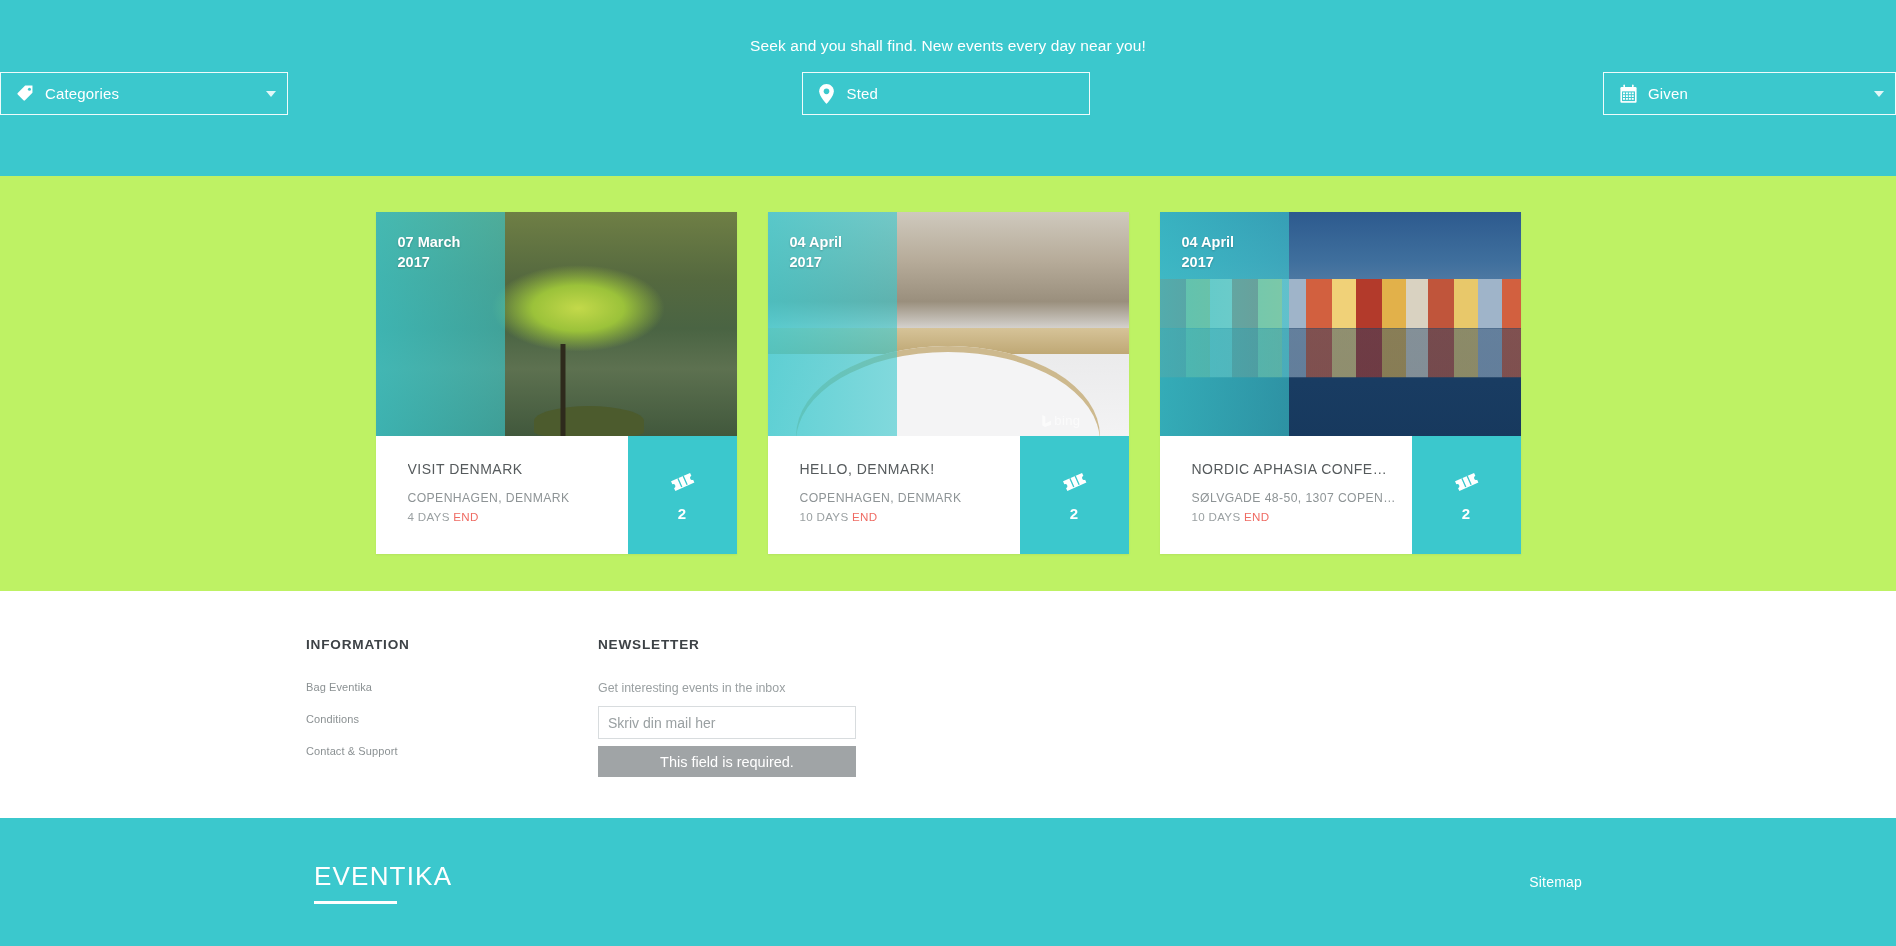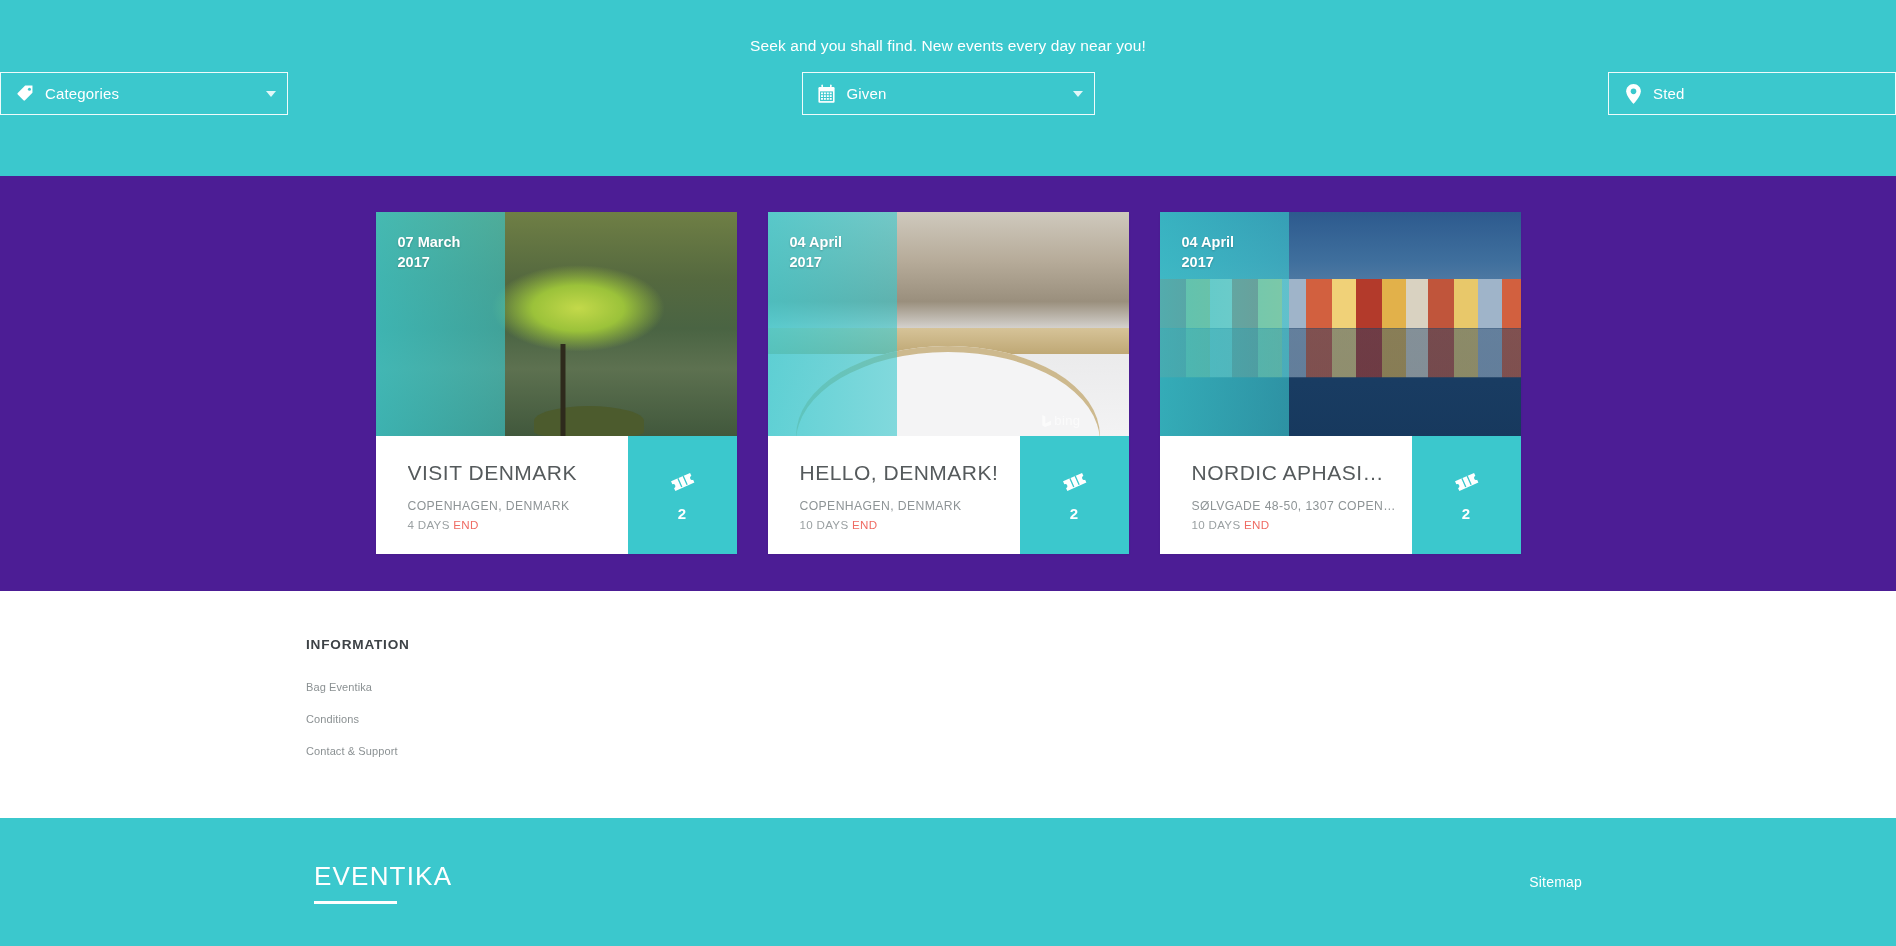--- a/index.html
+++ b/index.html
@@ -70,21 +70,21 @@
     width: 0; height: 0;
     border-left: 5px solid transparent;
     border-right: 5px solid transparent;
     border-top: 6px solid rgba(255,255,255,0.85);
   }
 
   
   .events-section {
     width: 1896px;
     height: 415px;
-    background: #4c1d95;
+    background: #bef264;
     display: flex;
     justify-content: center;
     align-items: flex-start;
     padding-top: 36px;
   }
   .cards {
     display: flex;
     gap: 31px;
   }
   .card {
@@ -214,21 +214,21 @@
   .card-body {
     display: flex;
     height: 118px;
   }
   .card-info {
     flex: 1 1 auto;
     padding: 25px 0 0 32px;
     min-width: 0;
   }
   .card-title {
-    font-size: 21px;
+    font-size: 14px;
     color: #555a5c;
     letter-spacing: 0.5px;
     white-space: nowrap;
     overflow: hidden;
     text-overflow: ellipsis;
     padding-right: 20px;
   }
   .card-place {
     margin-top: 14px;
     font-size: 12.2px;
@@ -384,20 +384,30 @@
 
     <div class="search-field sf-categories">
       <span class="sf-icon">
         <svg width="19" height="19" viewBox="0 0 24 24" fill="#ffffff">
           <path d="M2.2 11.4 11.6 2h9.2v9.2l-9.4 9.4a1.4 1.4 0 0 1-2 0L2.2 13.4a1.4 1.4 0 0 1 0-2z"></path>
           <circle cx="17" cy="6.6" r="1.9" fill="#3bc8cd"></circle>
         </svg>
       </span>
       <span class="sf-label">Categories</span>
       <span class="sf-caret"></span>
+    </div>
+
+    <div class="search-field sf-place">
+      <span class="sf-icon">
+        <svg width="17" height="20" viewBox="0 0 24 30" fill="#ffffff">
+          <path d="M12 0C5.9 0 1 4.9 1 11c0 8 11 19 11 19s11-11 11-19c0-6.1-4.9-11-11-11z"></path>
+          <circle cx="12" cy="11" r="4.2" fill="#3bc8cd"></circle>
+        </svg>
+      </span>
+      <span class="sf-label">Sted</span>
     </div>
 
     <div class="search-field sf-given">
       <span class="sf-icon">
         <svg width="19" height="20" viewBox="0 0 24 26" fill="none">
           <rect x="1.5" y="4" width="21" height="20.5" rx="1.5" fill="#ffffff"></rect>
           <rect x="3.6" y="9.6" width="16.8" height="12.6" fill="#3bc8cd"></rect>
           <g fill="#ffffff">
             <rect x="4.8" y="11" width="2.6" height="2.3"></rect>
               <rect x="8.6" y="11" width="2.6" height="2.3"></rect>
@@ -413,30 +423,20 @@
               <rect x="16.2" y="18.2" width="2.6" height="2.3"></rect>
           </g>
           <rect x="5.4" y="0.6" width="2" height="5" rx="1" fill="#ffffff"></rect>
           <rect x="16.6" y="0.6" width="2" height="5" rx="1" fill="#ffffff"></rect>
         </svg>
       </span>
       <span class="sf-label">Given</span>
       <span class="sf-caret"></span>
     </div>
 
-    <div class="search-field sf-place">
-      <span class="sf-icon">
-        <svg width="17" height="20" viewBox="0 0 24 30" fill="#ffffff">
-          <path d="M12 0C5.9 0 1 4.9 1 11c0 8 11 19 11 19s11-11 11-19c0-6.1-4.9-11-11-11z"></path>
-          <circle cx="12" cy="11" r="4.2" fill="#3bc8cd"></circle>
-        </svg>
-      </span>
-      <span class="sf-label">Sted</span>
-    </div>
-
   </div>
 </section>
 
 <section class="events-section">
   <div class="cards">
 
     <article class="card">
       <div class="card-media">
         <div class="card-photo photo-tree"></div>
         <div class="media-tint"></div>
@@ -537,20 +537,26 @@
 
     <div class="fcol fcol-information">
       <div class="fcol-head">INFORMATION</div>
       <a class="fcol-link" href="#">Bag Eventika</a>
       <a class="fcol-link" href="#">Conditions</a>
       <a class="fcol-link" href="#">Contact &amp; Support</a>
     </div>
 
 
 
+    <div class="fcol fcol-news">
+      <div class="fcol-head">NEWSLETTER</div>
+      <div class="news-sub">Get interesting events in the inbox</div>
+      <input class="news-input" type="text" placeholder="Skriv din mail her" style="">
+      <button class="news-button">This field is required.</button>
+    </div>
 
   </div>
 </footer>
 
 <div class="bottombar">
   <div class="bottombar-inner">
     <div>
       <div class="brand-name">EVENTIKA</div>
       <div class="brand-rule"></div>
     </div>

